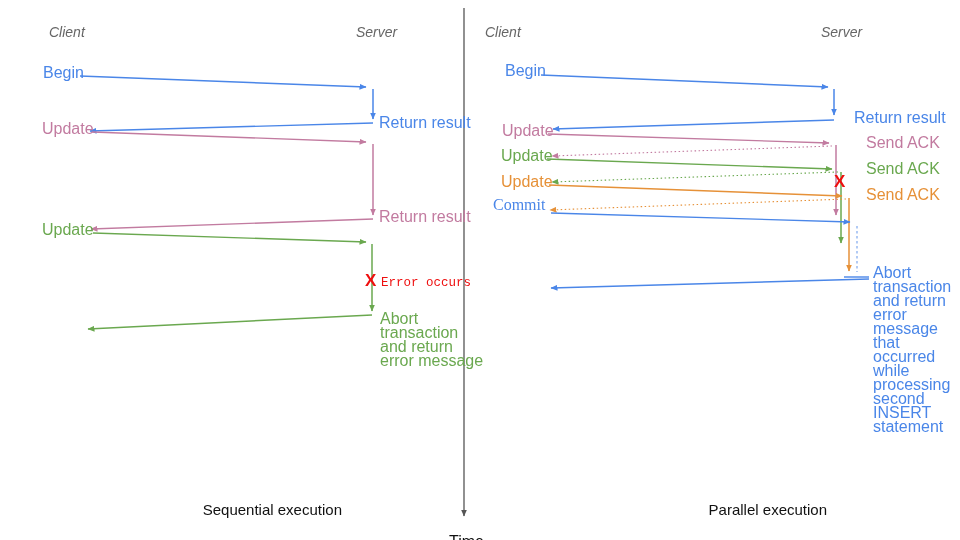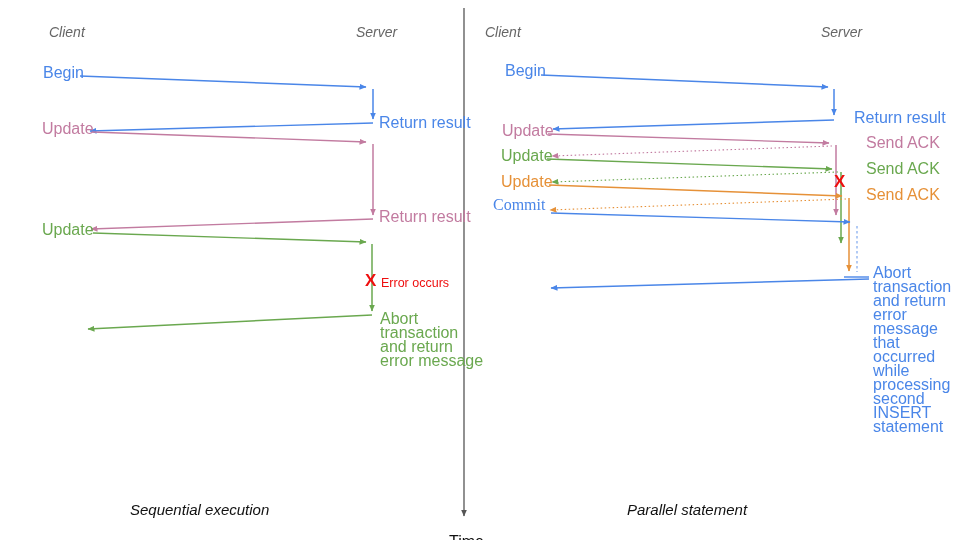--- a/index.html
+++ b/index.html
@@ -3,21 +3,21 @@
 <meta charset="utf-8">
 <style>
   html,body { margin:0; padding:0; background:#fff; }
   .stage {
     position:relative; width:960px; height:540px; background:#ffffff;
     font-family:"Liberation Sans", sans-serif; overflow:hidden;
   }
   svg.lines { position:absolute; left:0; top:0; width:960px; height:540px; }
   .lbl { position:absolute; font-size:16px; white-space:nowrap; line-height:14px; }
   .hdr { font-style:italic; font-size:14px; color:#666666; }
-  .title { font-size:15px; color:#111111; text-align:left;font-style:italic; }
+  .title { font-size:15px; color:#111111; text-align:right; }
   .note { font-size:16px; line-height:14px; white-space:pre-line; }
   .xmark { font-weight:800; font-size:17px; line-height:17px; color:#ee0f0f; }
   .c-blue   { color:#4a86e8; }
   .c-pink   { color:#c27ba0; }
   .c-green  { color:#6aa84f; }
   .c-orange { color:#e69138; }
   .c-red    { color:#ee0f0f; }
   .c-black  { color:#111111; }
 </style>
 </head>
@@ -87,21 +87,21 @@
   <div class="lbl hdr" style="left:49px; top:25px;">Client</div>
   <div class="lbl hdr" style="left:356px; top:25px;">Server</div>
 
   <div class="lbl c-blue" style="left:43px; top:66px;">Begin</div>
   <div class="lbl c-blue" style="left:379px; top:116px;">Return result</div>
   <div class="lbl c-pink" style="left:42px; top:122px;">Update</div>
   <div class="lbl c-pink" style="left:379px; top:210px;">Return result</div>
   <div class="lbl c-green" style="left:42px; top:223px;">Update</div>
 
   <div class="lbl xmark" style="left:365px; top:272px;">X</div>
-  <div class="lbl c-red" style="left:381px; top:276px; font-size:12.5px;">Error occurs</div>
+  <div class="lbl c-red" style="left:381px; top:276px; font-size:12.5px;font-family:Liberation Mono, monospace;">Error occurs</div>
   <div class="lbl note c-green" style="left:380px; top:312px;">Abort
 transaction
 and return
 error message</div>
 
   <div class="lbl title" style="left:130px; top:503px; width:212px;">Sequential execution</div>
 
   <div class="lbl hdr" style="left:485px; top:25px;">Client</div>
   <div class="lbl hdr" style="left:821px; top:25px;">Server</div>
 
@@ -124,17 +124,17 @@
 transaction
 and return
 error message
 that occurred
 while
 processing
 second
 INSERT
 statement</div>
 
-  <div class="lbl title" style="left:627px; top:503px; width:200px;">Parallel statement</div>
+  <div class="lbl title" style="left:627px; top:503px; width:200px;">Parallel execution</div>
 
   <div class="lbl c-black" style="left:449px; top:535px;">Time</div>
 
 </div>
 
 </body></html>

